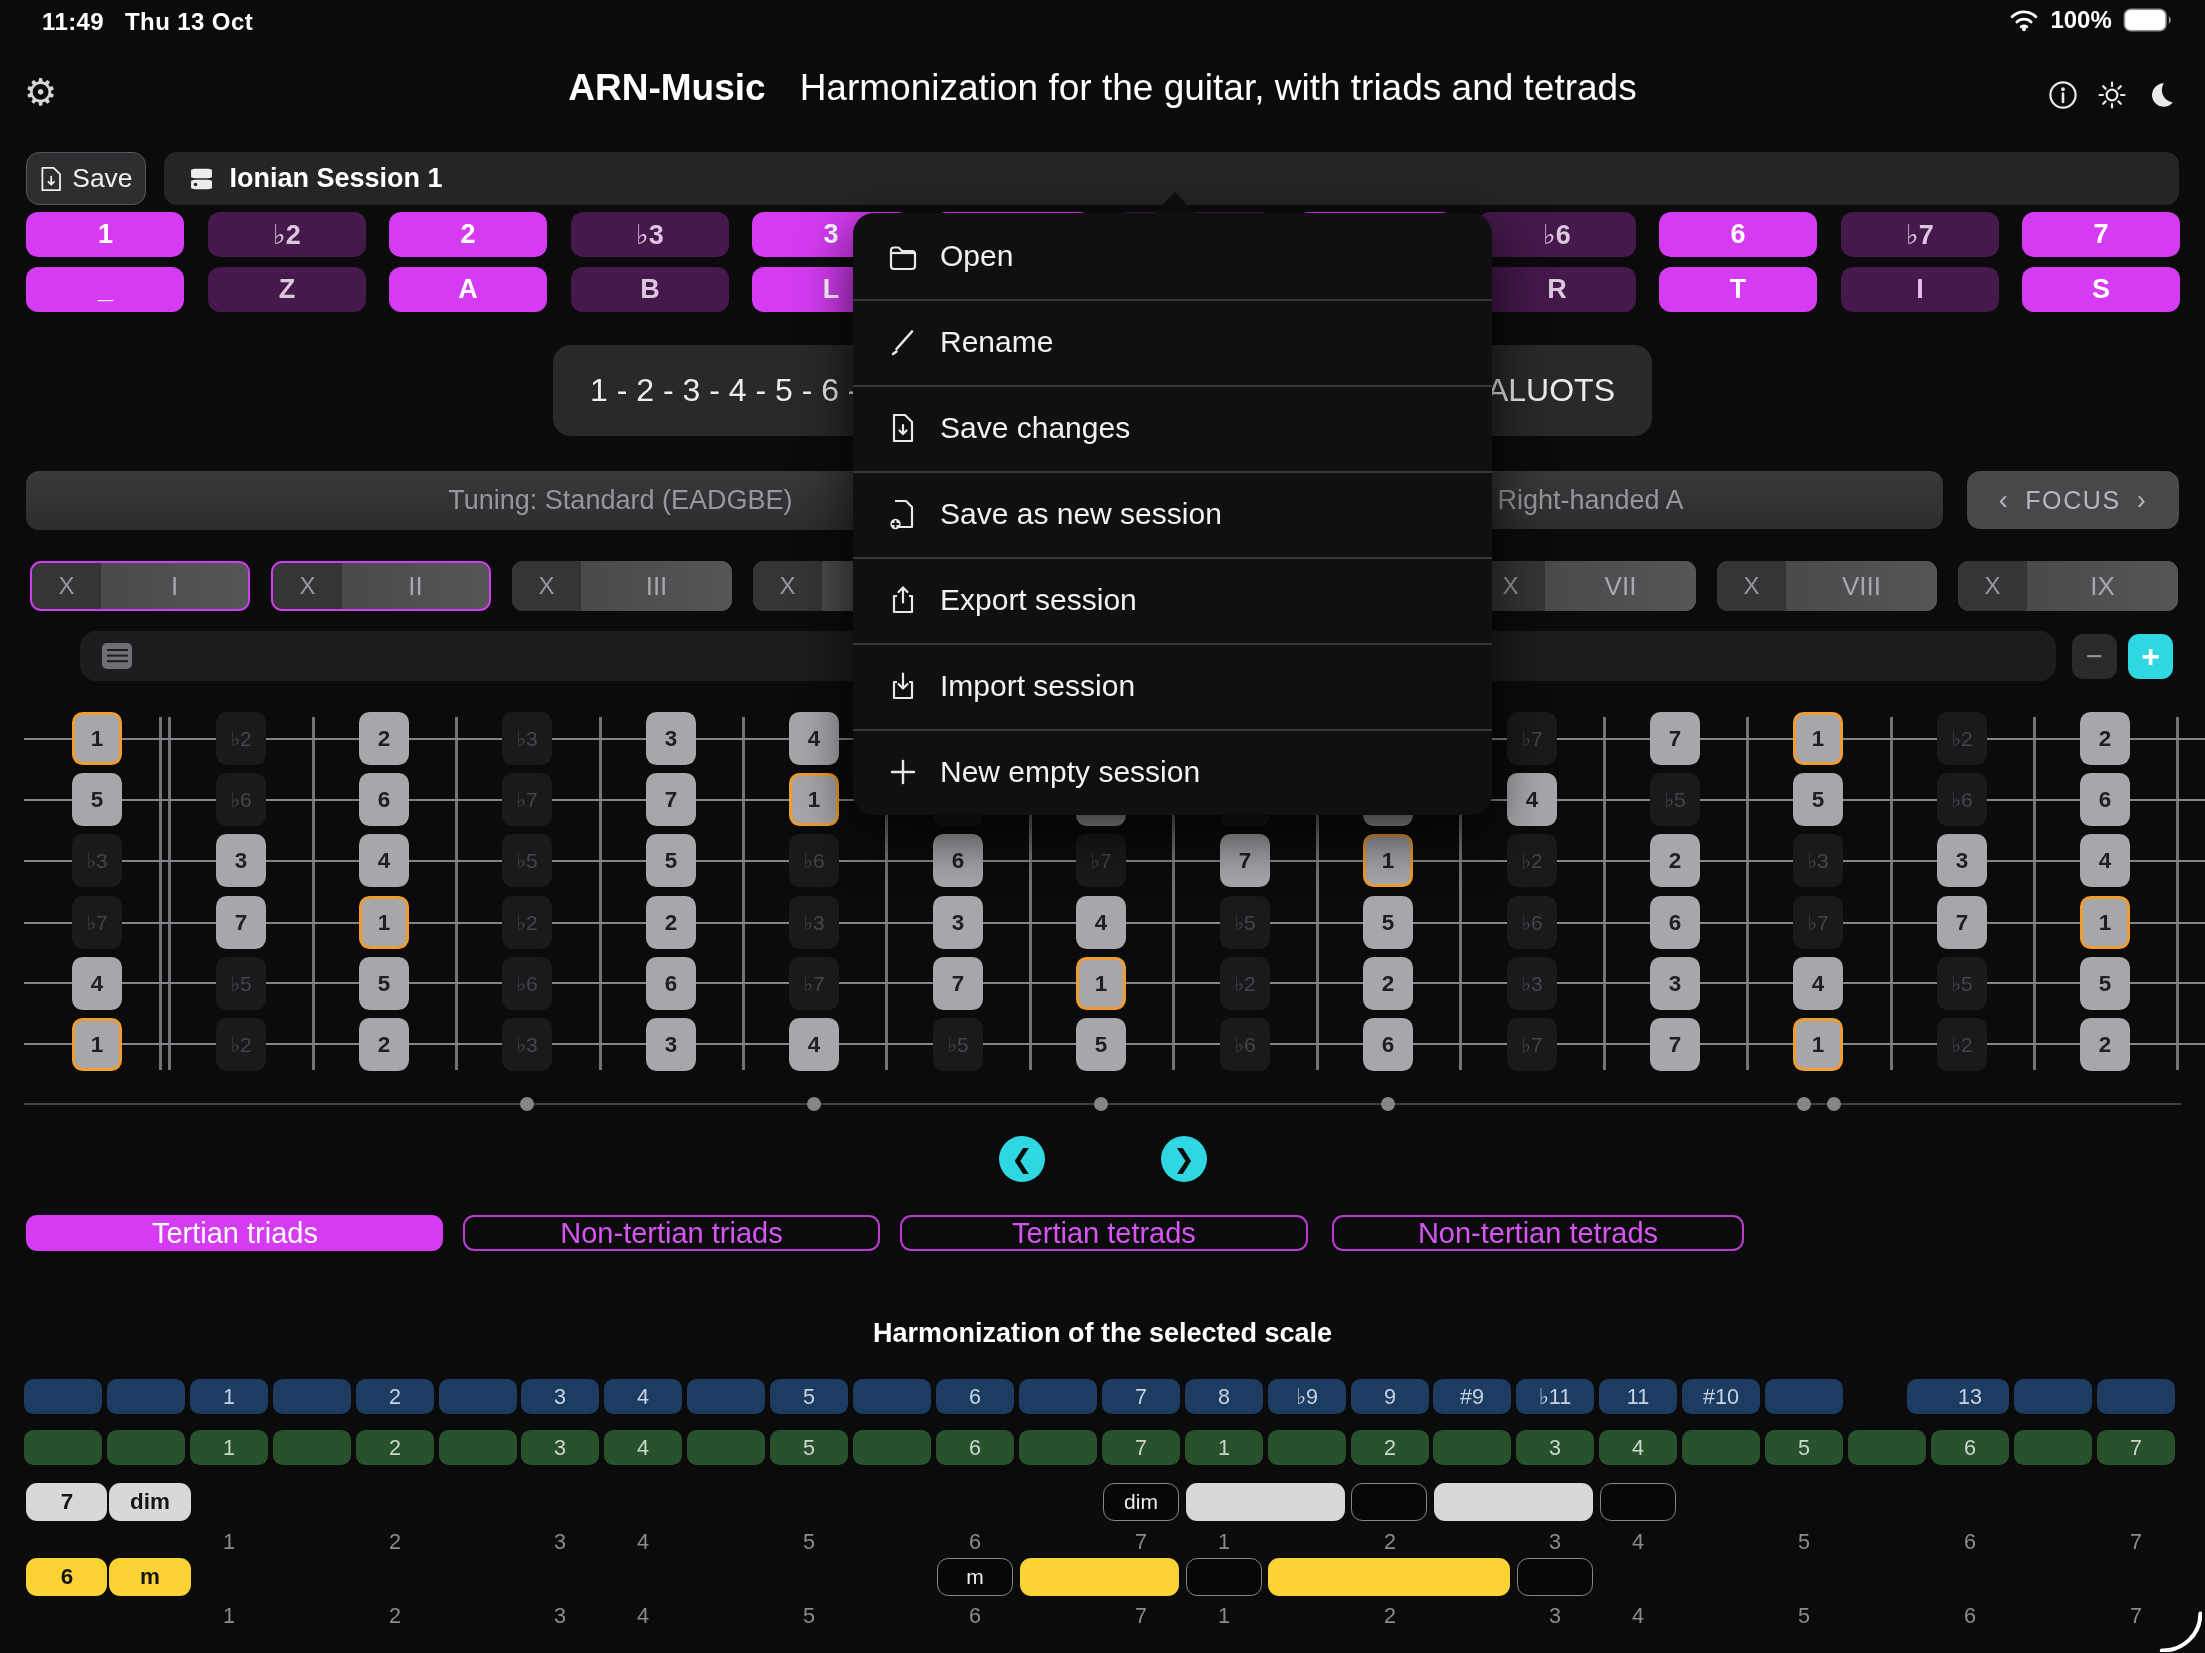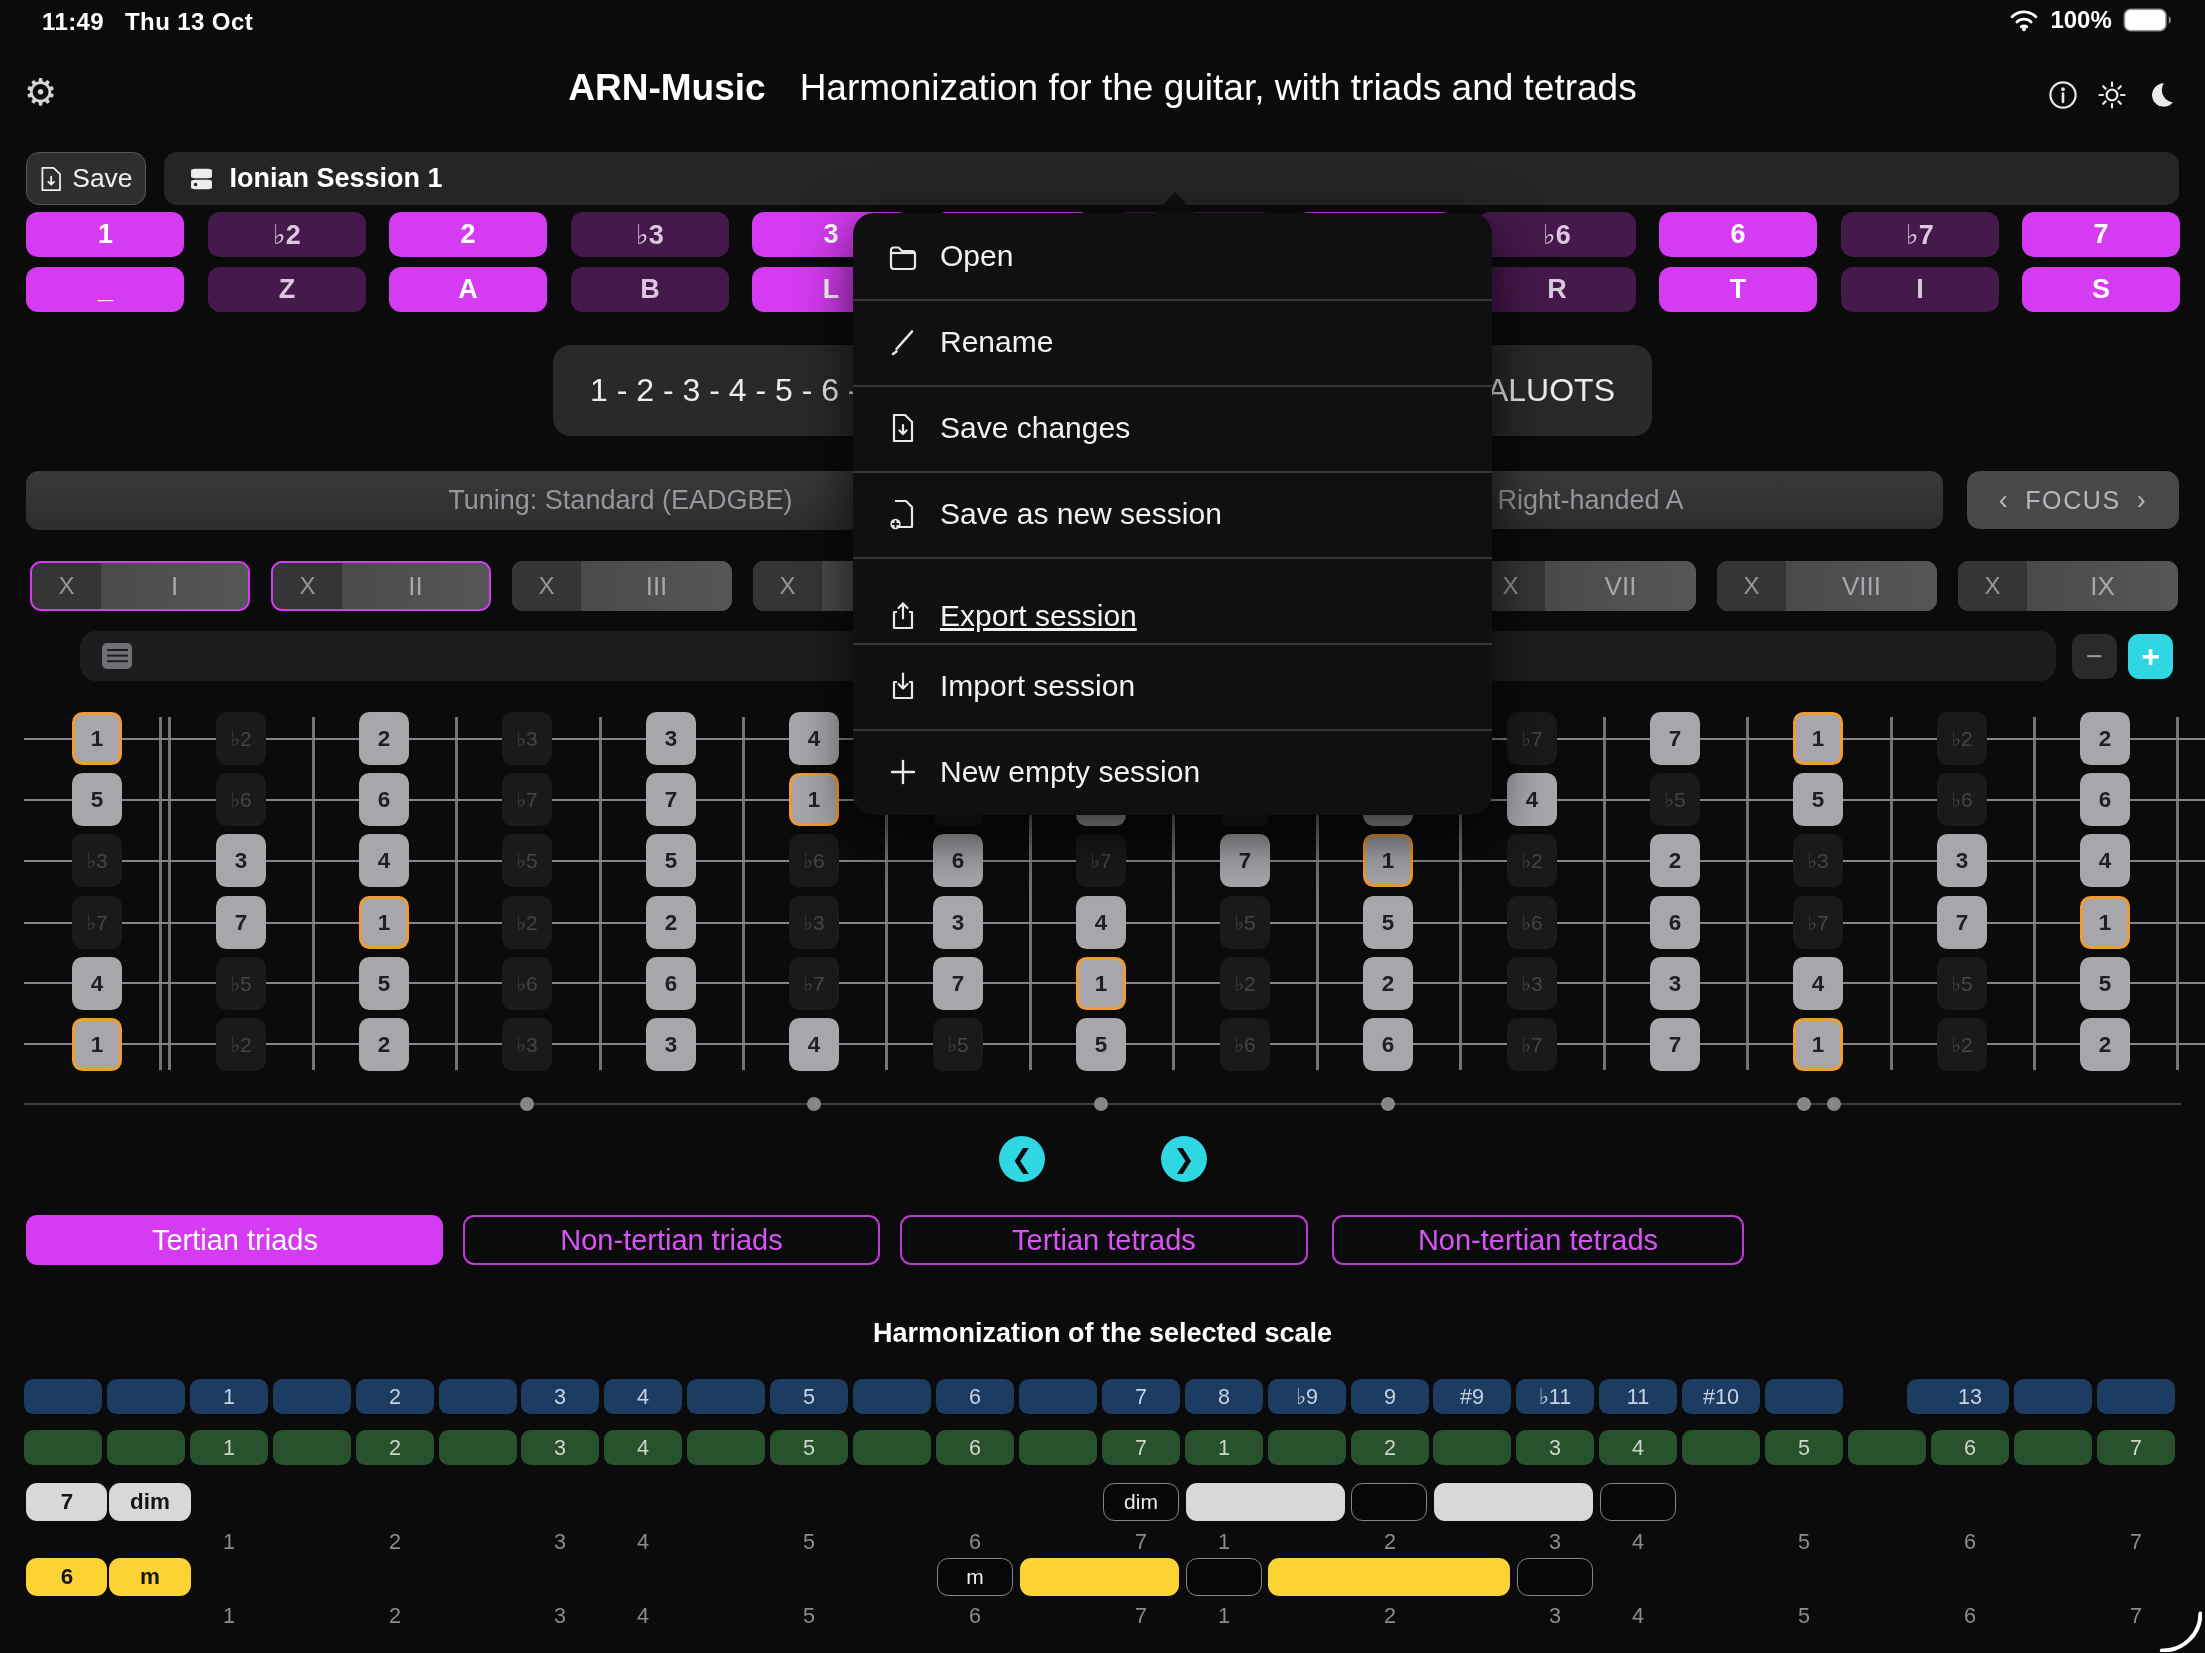--- a/index.html
+++ b/index.html
@@ -64,21 +64,21 @@
     justify-content:center;box-sizing:border-box;}
   .note-scale{background:#a6a6ab;color:#202022;font-size:22.4px;font-weight:600;}
   .note-out{background:#1a1a1c;color:#454549;font-size:21px;}
   .note-root{border:3.2px solid #ef9d33;}
   .marker-line{left:24px;top:1103px;width:2157px;height:1.6px;background:#3f3f42;}
   .marker-dot{position:absolute;top:1097px;width:14.4px;height:14.4px;border-radius:50%;background:#85858a;}
   
   .pager-btn{position:absolute;top:1136px;width:46px;height:46px;border-radius:50%;background:#2ed7e2;
     color:#0b0b0c;display:flex;align-items:center;justify-content:center;font-size:26px;font-weight:700;}
   
-  .tab{position:absolute;top:1215px;height:50px;border-radius:11.2px;display:flex;align-items:center;
+  .tab{position:absolute;top:1215px;height:36px;border-radius:11.2px;display:flex;align-items:center;
     justify-content:center;font-size:29px;box-sizing:border-box;}
   .tab-on{background:#d53bf2;color:#fff;}
   .tab-off{border:2.4px solid #b93bd1;color:#d855f5;}
   
   .harm-head{left:0;right:0;top:1318px;text-align:center;font-size:27px;font-weight:700;}
   .hcell{position:absolute;width:78px;height:35px;border-radius:9.6px;display:flex;align-items:center;
     justify-content:center;font-size:21.6px;}
   .hc-blue{background:#1d3c62;color:#c8d3e2;}
   .hc-green{background:#27522c;color:#ccd6cd;}
   .legend-pill{position:absolute;height:38px;border-radius:11.2px;display:flex;align-items:center;
@@ -266,21 +266,21 @@
         <span>
           <svg width="32" height="32" viewBox="0 0 32 32">
             <path d="M8 3 h11 l6 6 v20 h-14" stroke="#e8e8e8" stroke-width="2.2" fill="none" stroke-linejoin="round"></path>
             <circle cx="8.5" cy="26" r="5.2" fill="#e8e8e8"></circle>
             <path d="M8.5 23.2 v5.6 M5.7 26 h5.6" stroke="#141416" stroke-width="2" stroke-linecap="round"></path>
           </svg>
         </span>
         <span>Save as new session</span>
       </div>
       <div class="menu-sep" style="top: 344px;"></div>
-      <div class="menu-item" style="top: 360px; text-decoration: underline;">
+      <div class="menu-item" style="top: 344px;">
         <span>
           <svg width="32" height="32" viewBox="0 0 32 32">
             <path d="M10 12 h-3 v16 h18 v-16 h-3" stroke="#e8e8e8" stroke-width="2.2" fill="none" stroke-linejoin="round"></path>
             <path d="M16 3.5 v15 M11.5 8 L16 3.5 L20.5 8" stroke="#e8e8e8" stroke-width="2.2" fill="none" stroke-linecap="round"></path>
           </svg>
         </span>
         <span>Export session</span>
       </div>
       <div class="menu-sep" style="top: 430px;"></div>
       <div class="menu-item" style="top: 430px;">

